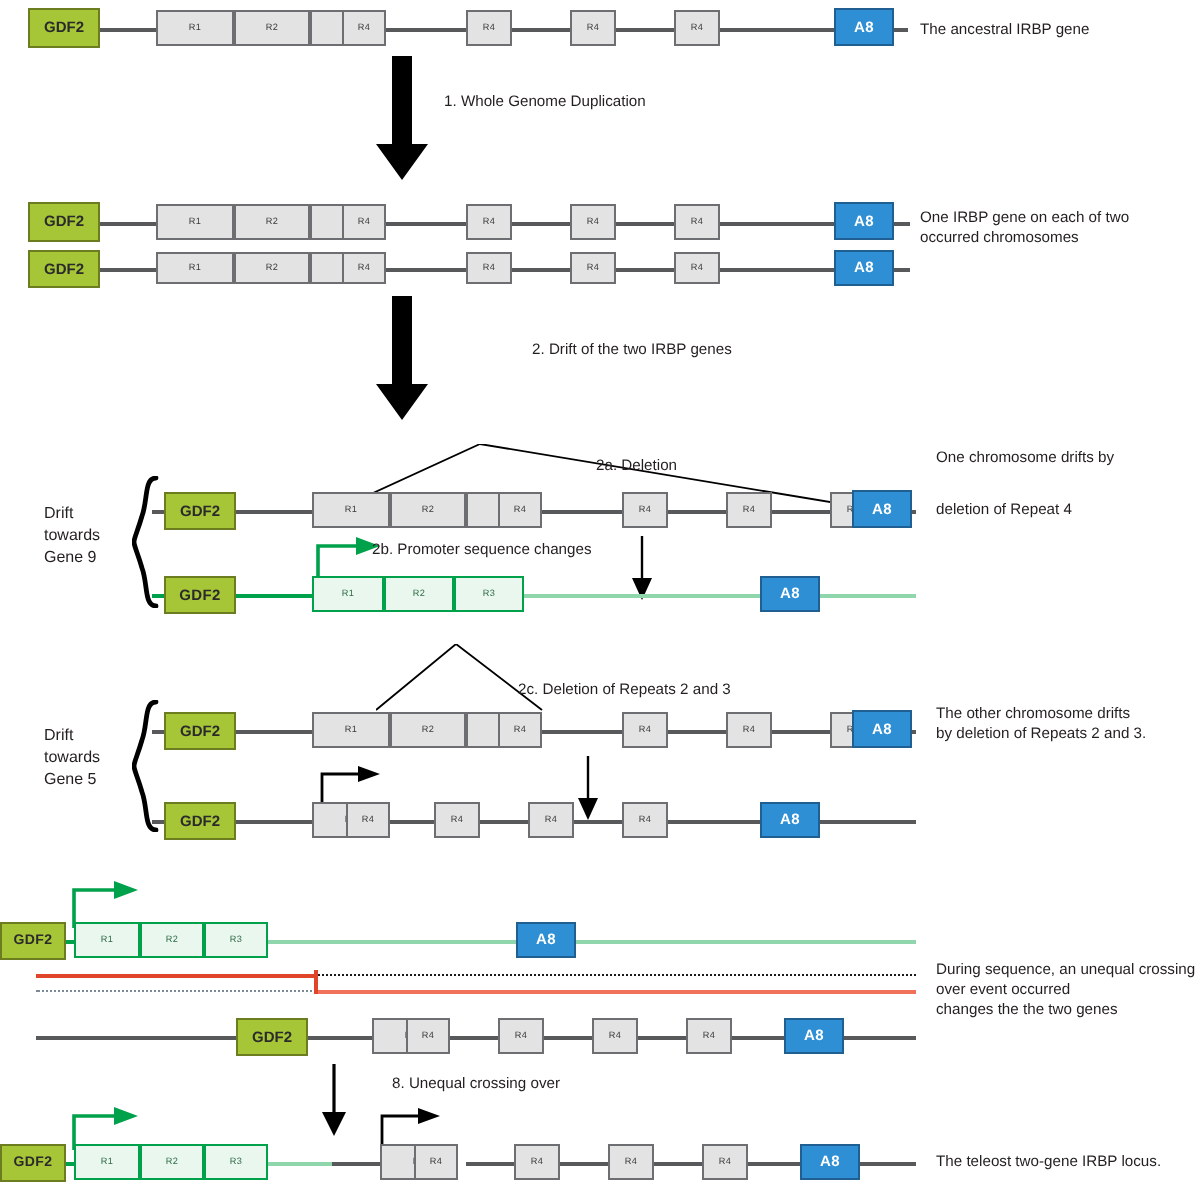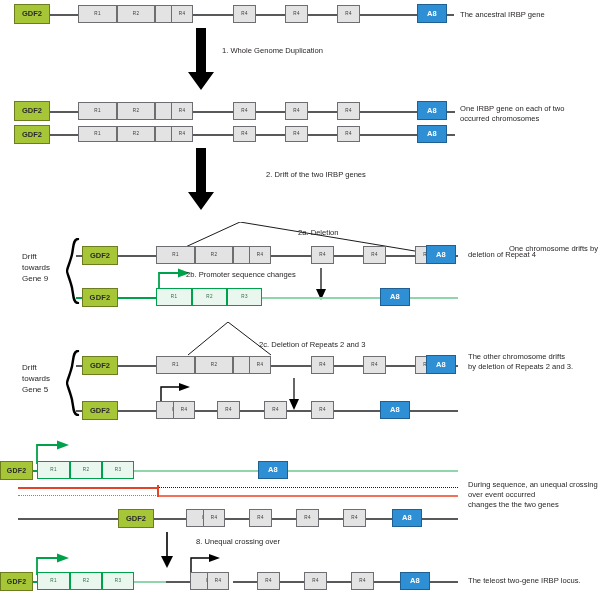--- a/index.html
+++ b/index.html
@@ -150,21 +150,21 @@
   <div class="box gdf2" style="left:82px;top:246px;width:36px;height:19px;">GDF2</div>
   <div class="box rep" style="left:156px;top:246px;width:39px;height:18px;">R1</div>
   <div class="box rep" style="left:195px;top:246px;width:38px;height:18px;">R2</div>
   <div class="box rep" style="left:233px;top:246px;width:38px;height:18px;">R3</div>
   <div class="box rep" style="left:249px;top:246px;width:22px;height:18px;">R4</div>
   <div class="box rep" style="left:311px;top:246px;width:23px;height:18px;">R4</div>
   <div class="box rep" style="left:363px;top:246px;width:23px;height:18px;">R4</div>
   <div class="box rep" style="left:415px;top:246px;width:23px;height:18px;">R4</div>
   <div class="box a8" style="left:425px;top:245px;width:30px;height:19px;left:426px;">A8</div>
 
-  <div class="txt" style="left:468px;top:244px;width:130px;text-align:right;">One chromosome drifts by</div>
+  <div class="txt" style="left:468px;top:224px;width:130px;">One chromosome drifts by</div>
   <div class="txt" style="left:468px;top:250px;width:130px;">deletion of Repeat 4</div>
 
   <svg class="thinarrow" style="left:315px;top:268px;" width="12" height="32">
     <line x1="6" y1="0" x2="6" y2="24" stroke="#000000" stroke-width="1.2"></line>
     <polygon points="6,32 1,21 11,21" fill="#000000"></polygon>
   </svg>
 
   <svg class="promoter" style="left:158px;top:268px;" width="34" height="22">
     <path d="M1 22 L1 5 L22 5" stroke="#00a14b" stroke-width="1.8" fill="none"></path>
     <polygon points="32,5 20,0.5 20,9.5" fill="#00a14b"></polygon>

